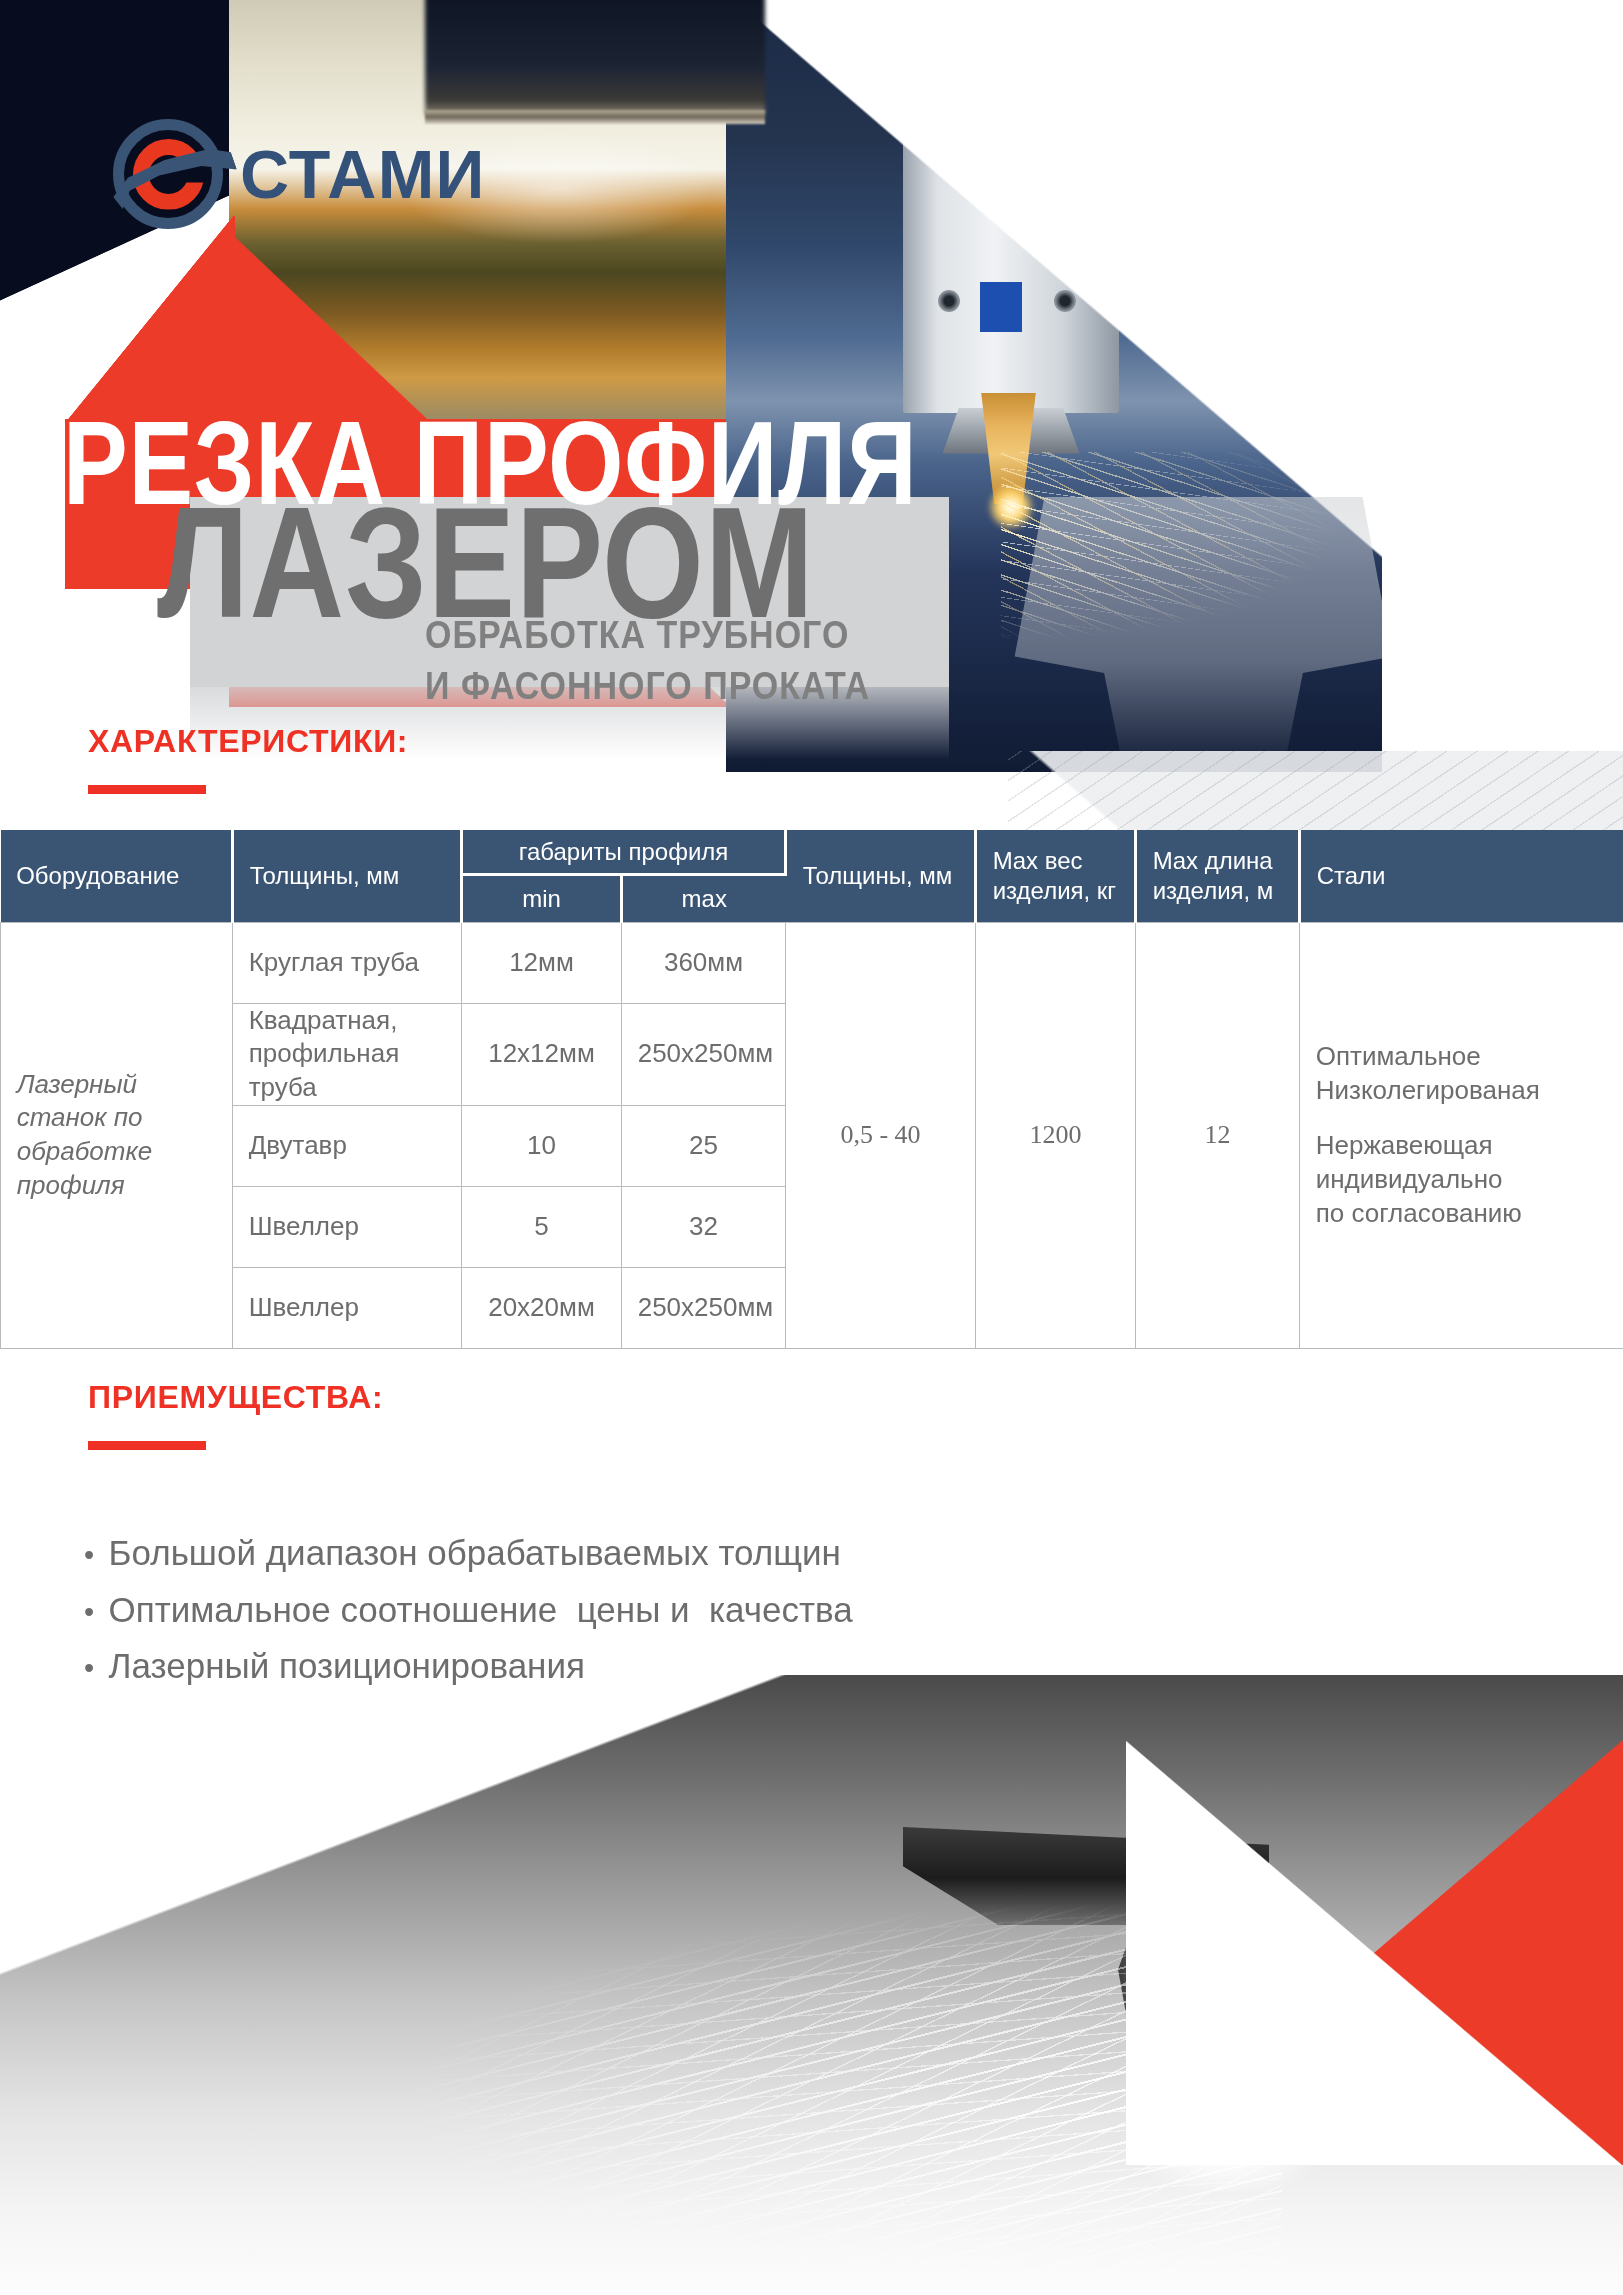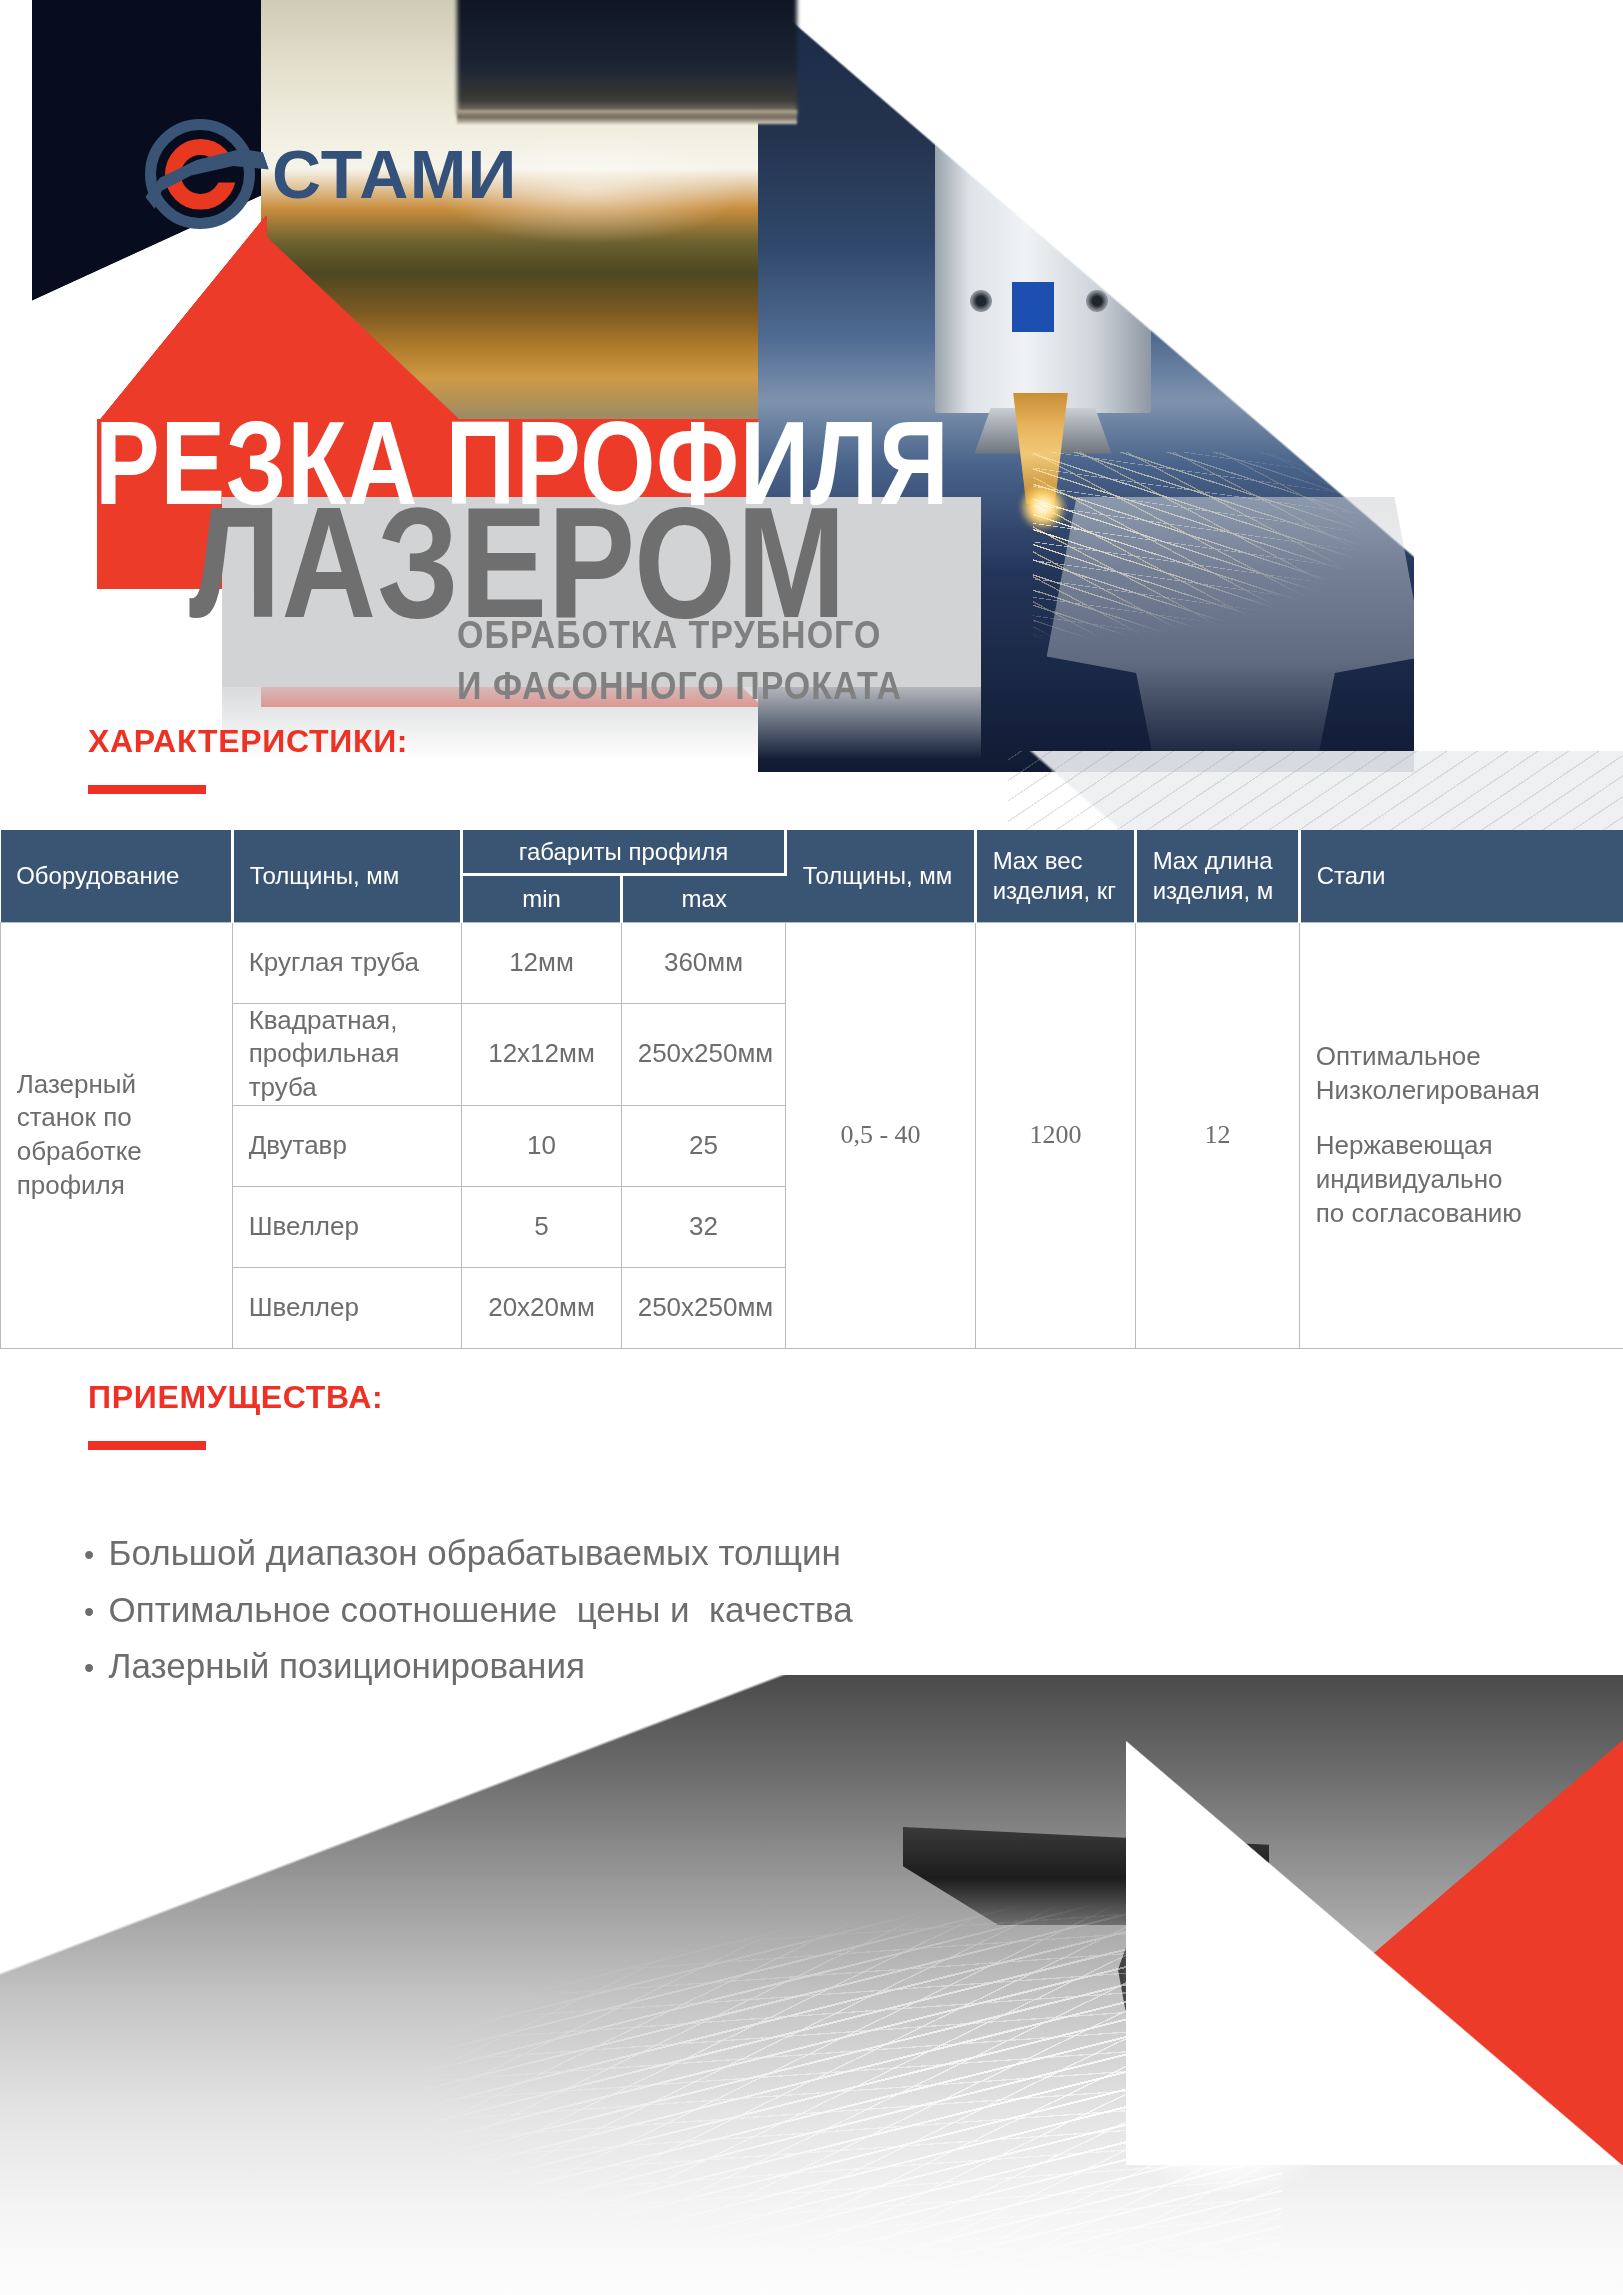--- a/index.html
+++ b/index.html
@@ -14,21 +14,20 @@
   }
 
   
   .hero {
     position: absolute;
     left: 0; top: 0;
     width: 1382px;
     height: 772px;
     overflow: hidden;
     background: #ffffff;
-    margin-left: 32px;
   }
 
   
   .hero-dark {
     position: absolute;
     left: 0; top: 0;
     width: 229px; height: 222px;
     background: #070d1e;
   }
   .hero-dark-tri {
@@ -299,21 +298,21 @@
   table.spec thead th.hc { text-align: center; }
   table.spec thead th:last-child { border-right: none; }
   table.spec tbody td {
     background: #ffffff;
     color: #6d6d6d;
     font-size: 26px;
     height: 81px;
     border: 1.3px solid #b9bcbf;
     line-height: 1.3;
   }
-  td.c-equip   { font-size: 25px; line-height: 1.5; padding-left: 25px; border-top: none; border-bottom: none; border-left: none; }
+  td.c-equip   { font-size: 25px; line-height: 1.5; padding-left: 25px; border-top: none; border-bottom: none; border-left: none; font-style: italic; }
   td.c-kind    { padding-left: 29px; }
   td.c-num     { text-align: center; padding-left: 22px; }
   td.c-thick, td.c-weight, td.c-len { text-align: center; padding-left: 25px; font-family: Liberation Serif, serif; }
   td.c-steel   { font-size: 22px; line-height: 1.52; padding-left: 22px; border-right: none; }
   .steel-gap { display: block; height: 22px; }
 
   
   .adv-list {
     position: absolute; left: 84px; top: 1525px;
     z-index: 20;

